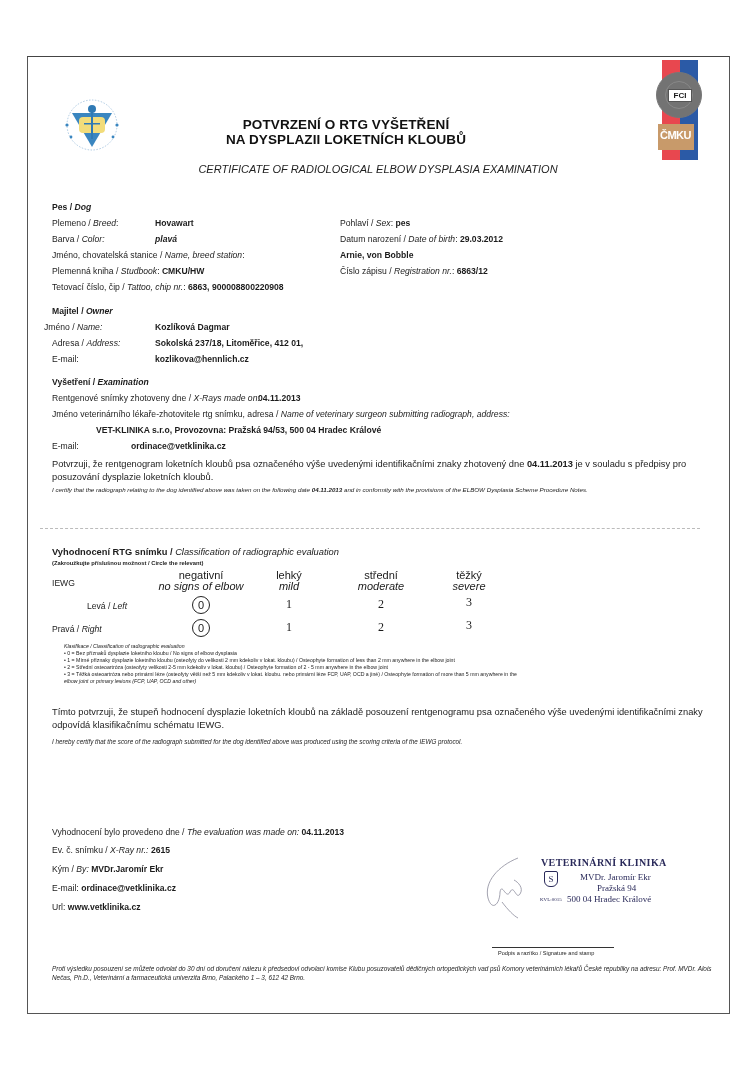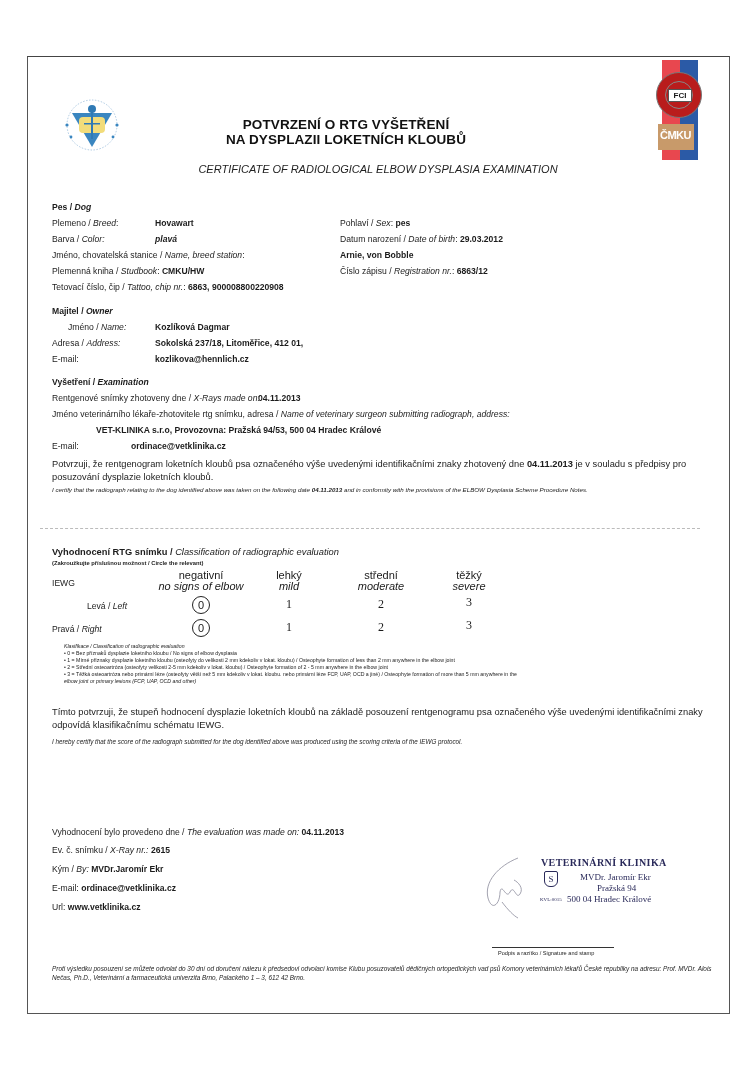--- a/index.html
+++ b/index.html
@@ -41,21 +41,21 @@
     <circle cx="5" cy="30" r="1.6" fill="#3a86c0"></circle>
     <circle cx="55" cy="30" r="1.6" fill="#3a86c0"></circle>
     <circle cx="9" cy="42" r="1.4" fill="#3a86c0"></circle>
     <circle cx="51" cy="42" r="1.4" fill="#3a86c0"></circle>
   </svg>
 </div>
 
 <div class="abs" style="left:662px;top:60px;width:36px;height:100px;">
   <div class="abs" style="left:0;top:0;width:18px;height:100px;background:#e8474f;"></div>
   <div class="abs" style="left:18px;top:0;width:18px;height:100px;background:#2b5aa6;"></div>
-  <div class="abs" style="left:-6px;top:12px;width:46px;height:46px;border-radius:50%;background:#b91c1c;border:1px solid #777;box-sizing:border-box;">
+  <div class="abs" style="left:-6px;top:12px;width:46px;height:46px;border-radius:50%;background:#737373;border:1px solid #777;box-sizing:border-box;">
     <div class="abs" style="left:8px;top:8px;width:28px;height:28px;border-radius:50%;border:1px solid #888;box-sizing:border-box;"></div>
     <div class="abs b" style="left:11px;top:16px;width:22px;height:11px;background:#fff;border:1px solid #555;font-size:8px;text-align:center;line-height:11px;">FCI</div>
   </div>
   <div class="abs" style="left:-4px;top:64px;width:36px;height:26px;background:#c89a6a;">
     <div class="abs b" style="left:2px;top:5px;font-size:11px;color:#fff;letter-spacing:-0.5px;">ČMKU</div>
   </div>
 </div>
 
 <div class="title" style="top:117px;">POTVRZENÍ O RTG VYŠETŘENÍ</div>
 <div class="title" style="top:132px;">NA DYSPLAZII LOKETNÍCH KLOUBŮ</div>
@@ -93,21 +93,21 @@
   <span>Datum narození / </span><span class="i">Date of birth</span>: <span class="b">29.03.2012</span>
 </div>
 <div class="line b" style="left:340px;top:250px;">Arnie, von Bobble</div>
 <div class="line" style="left:340px;top:266px;">
   <span>Číslo zápisu / </span><span class="i">Registration nr.</span>: <span class="b">6863/12</span>
 </div>
 
 <div class="line b" style="left:52px;top:306px;">
   <span>Majitel / </span><span class="i">Owner</span>
 </div>
-<div class="line" style="left:68px;top:322px;">
+<div class="line" style="left:44px;top:322px;">
   <span>Jméno / </span><span class="i">Name:</span>
 </div>
 <div class="line b" style="left:155px;top:322px;">Kozlíková Dagmar</div>
 <div class="line" style="left:52px;top:338px;">
   <span>Adresa / </span><span class="i">Address:</span>
 </div>
 <div class="line b" style="left:155px;top:338px;">Sokolská 237/18, Litoměřice, 412 01,</div>
 <div class="line" style="left:52px;top:354px;">E-mail:</div>
 <div class="line b" style="left:155px;top:354px;">kozlikova@hennlich.cz</div>
 

